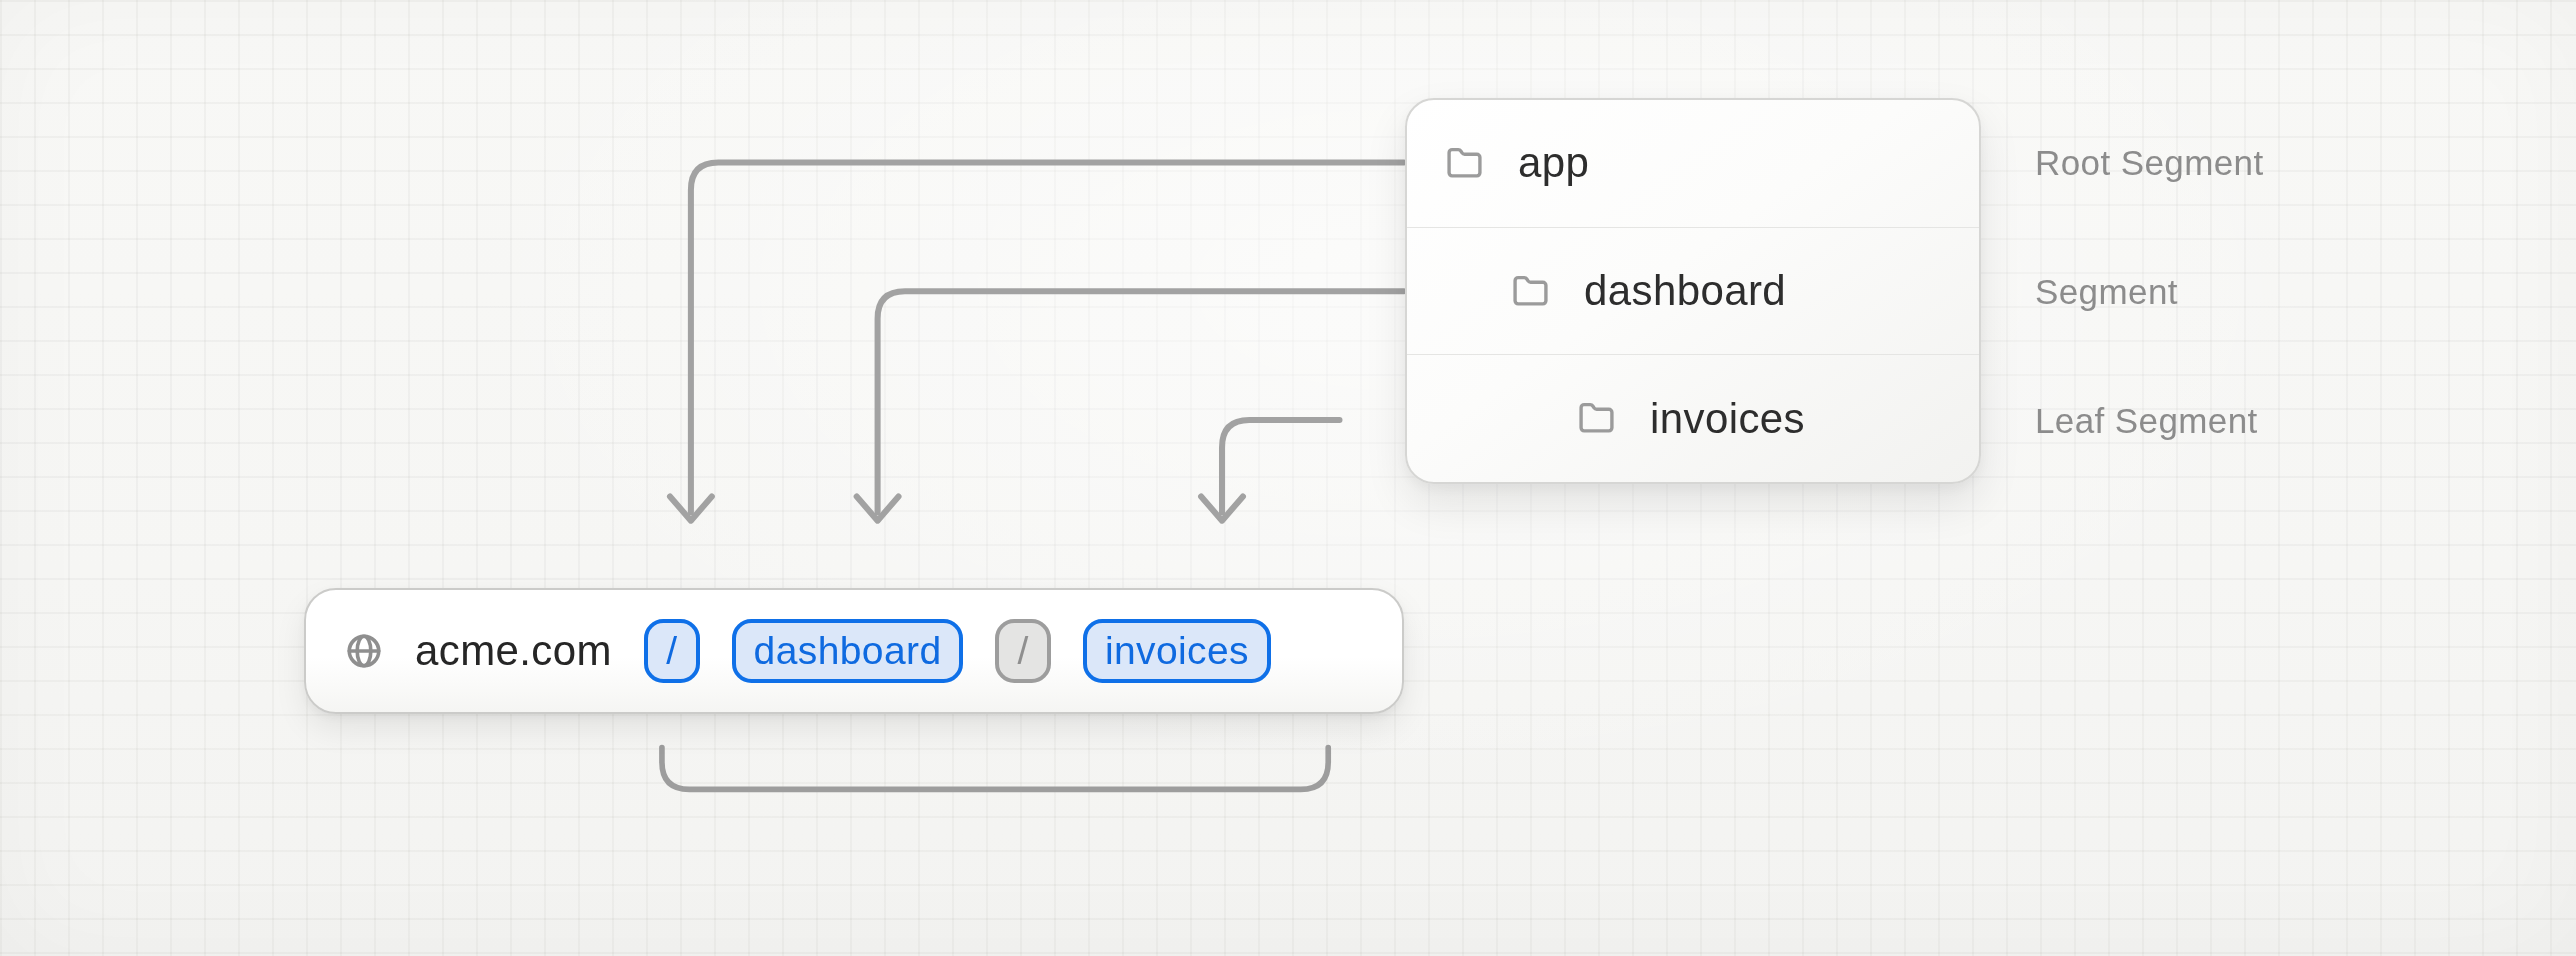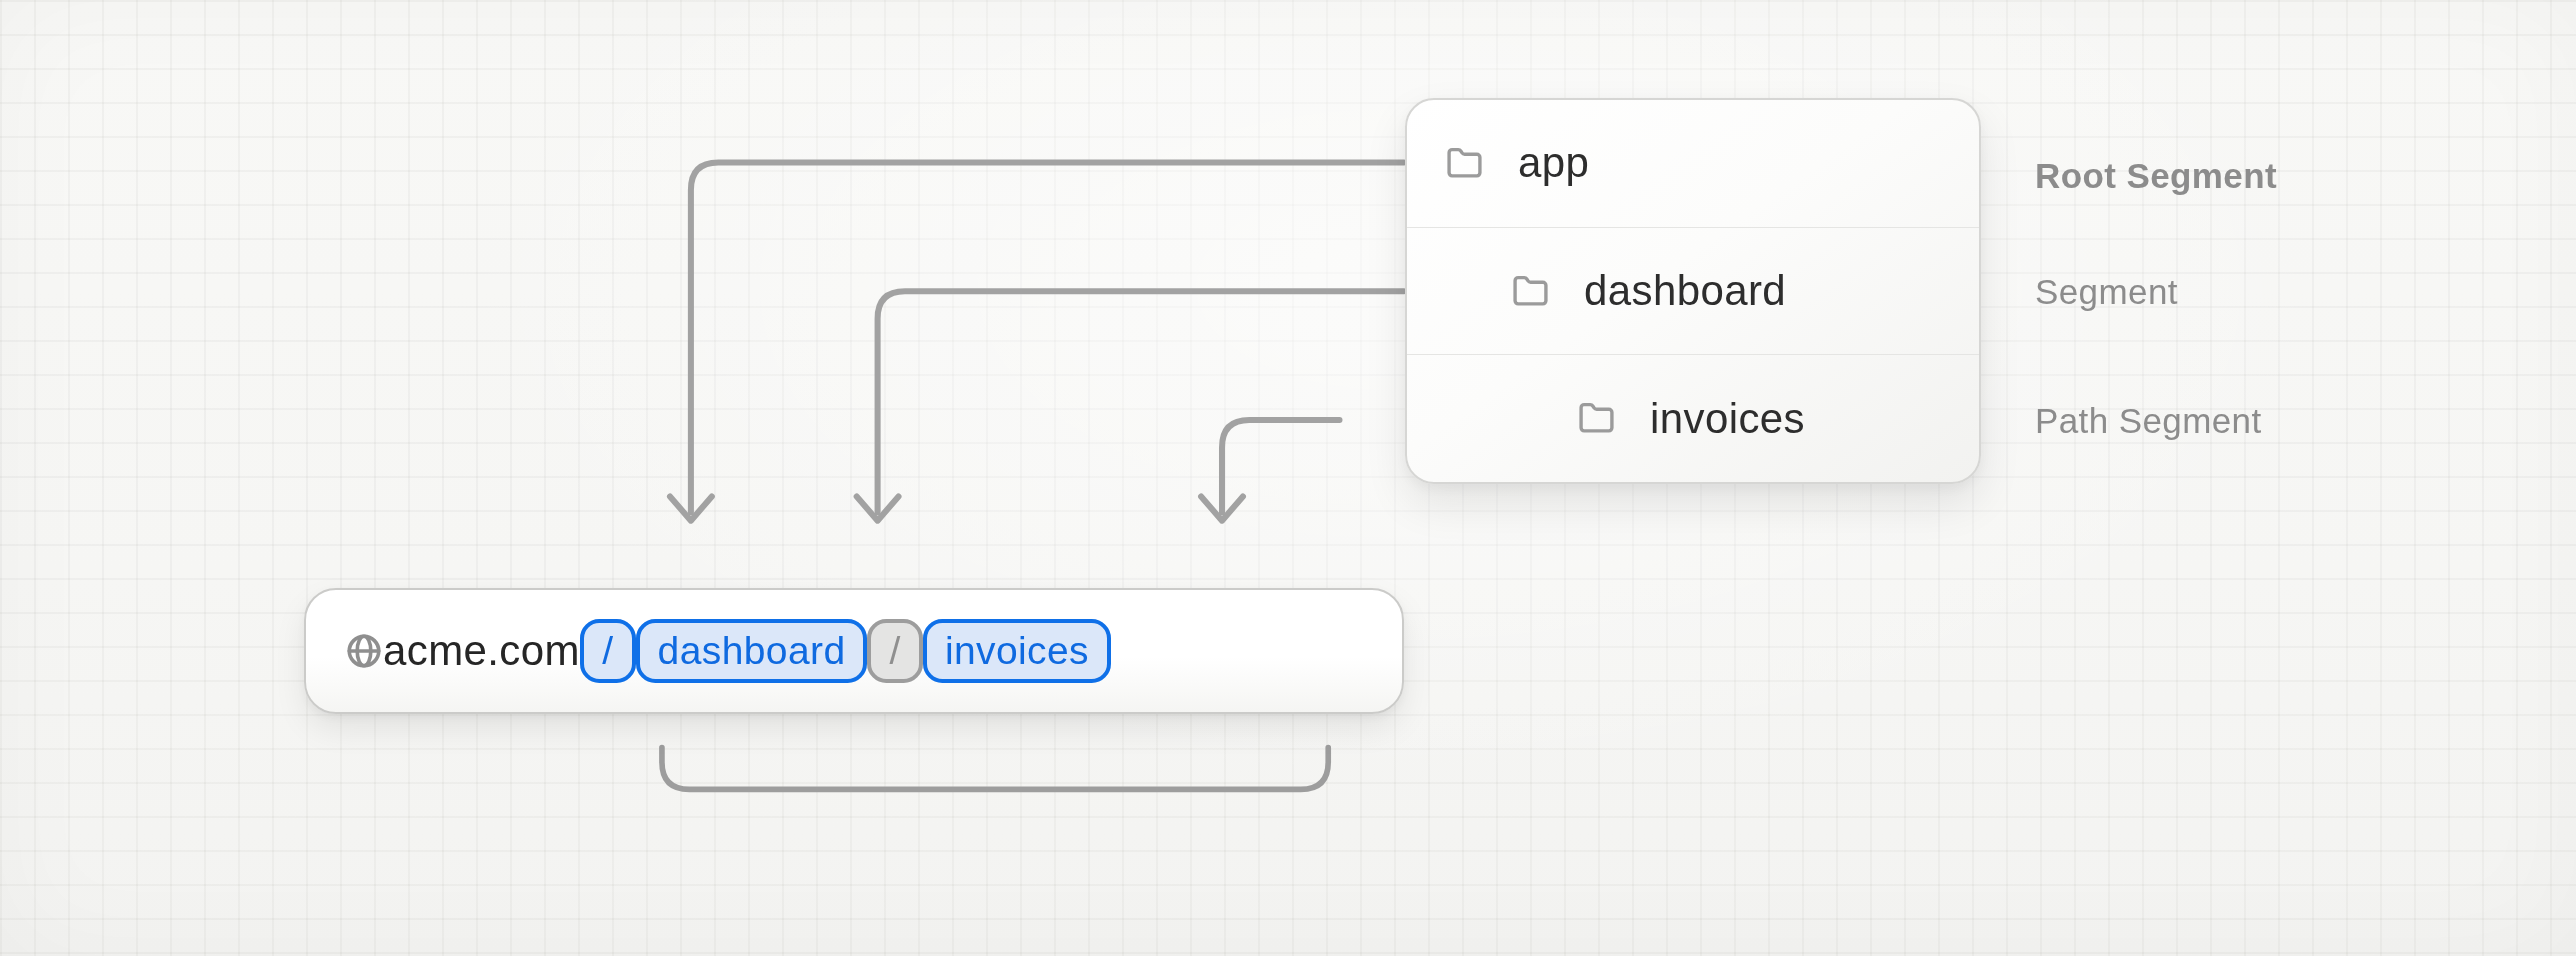--- a/index.html
+++ b/index.html
@@ -39,32 +39,32 @@
   .tree-row.depth-1{padding-left:105px;}
   .tree-row.depth-2{padding-left:171px;}
   .folder-icon{width:37px;height:37px;flex:0 0 auto;display:block;}
 
   
   .annotation{
     position:absolute;left:2035px;
     font-size:35px;line-height:35px;color:#8c8c8c;letter-spacing:0.4px;
     white-space:nowrap;
   }
-  .annotation.a0{top:158px;font-weight:bold;}
+  .annotation.a0{top:145px;}
   .annotation.a1{top:274px;text-align:center;}
   .annotation.a2{top:403px;}
 
   
   .url-bar{
     position:absolute;left:304px;top:588px;width:1100px;height:126px;
     box-sizing:border-box;
     border:2.4px solid #cbcbc9;border-radius:32px;
     background:linear-gradient(180deg,#ffffff 55%,#f5f5f3 100%);
     box-shadow:0 14.5px 32px rgba(0,0,0,0.08),0 3.2px 8px rgba(0,0,0,0.04);
-    display:flex;align-items:center;
+    display:flex;align-items:center;gap:32px;
     padding:0 29px 0 39px;
   }
   .globe-icon{width:38px;height:38px;flex:0 0 auto;display:block;}
   .domain{font-size:42px;color:#262626;letter-spacing:0.4px;white-space:nowrap;}
   .seg{
     box-sizing:border-box;height:64px;
     display:flex;align-items:center;justify-content:center;
     border:4.8px solid;border-radius:19.3px;
     font-size:39px;letter-spacing:0.4px;white-space:nowrap;
   }
@@ -116,21 +116,21 @@
     <div class="tree-row depth-2">
       <svg class="folder-icon" viewBox="0 0 24 24" fill="none" stroke="#9b9b9b" stroke-width="2.2" stroke-linecap="round" stroke-linejoin="round">
         <path d="M20 20a2 2 0 0 0 2-2V8a2 2 0 0 0-2-2h-7.9a2 2 0 0 1-1.69-.9L9.6 3.9A2 2 0 0 0 7.93 3H4a2 2 0 0 0-2 2v13a2 2 0 0 0 2 2Z"></path>
       </svg>
       <span>invoices</span>
     </div>
   </div>
 
   <div class="annotation a0">Root Segment</div>
   <div class="annotation a1">Segment</div>
-  <div class="annotation a2">Path Segment</div>
+  <div class="annotation a2">Leaf Segment</div>
 
   <div class="url-bar">
     <svg class="globe-icon" viewBox="0 0 24 24" fill="none" stroke="#8f8f8f" stroke-width="2.3" stroke-linecap="round">
       <circle cx="12" cy="12" r="9.3"></circle>
       <ellipse cx="12" cy="12" rx="4.3" ry="9.3"></ellipse>
       <path d="M2.7 12 H 21.3"></path>
     </svg>
     <span class="domain">acme.com</span>
     <span class="seg slash" data-style="highlight">/</span>
     <span class="seg word" data-style="highlight">dashboard</span>

